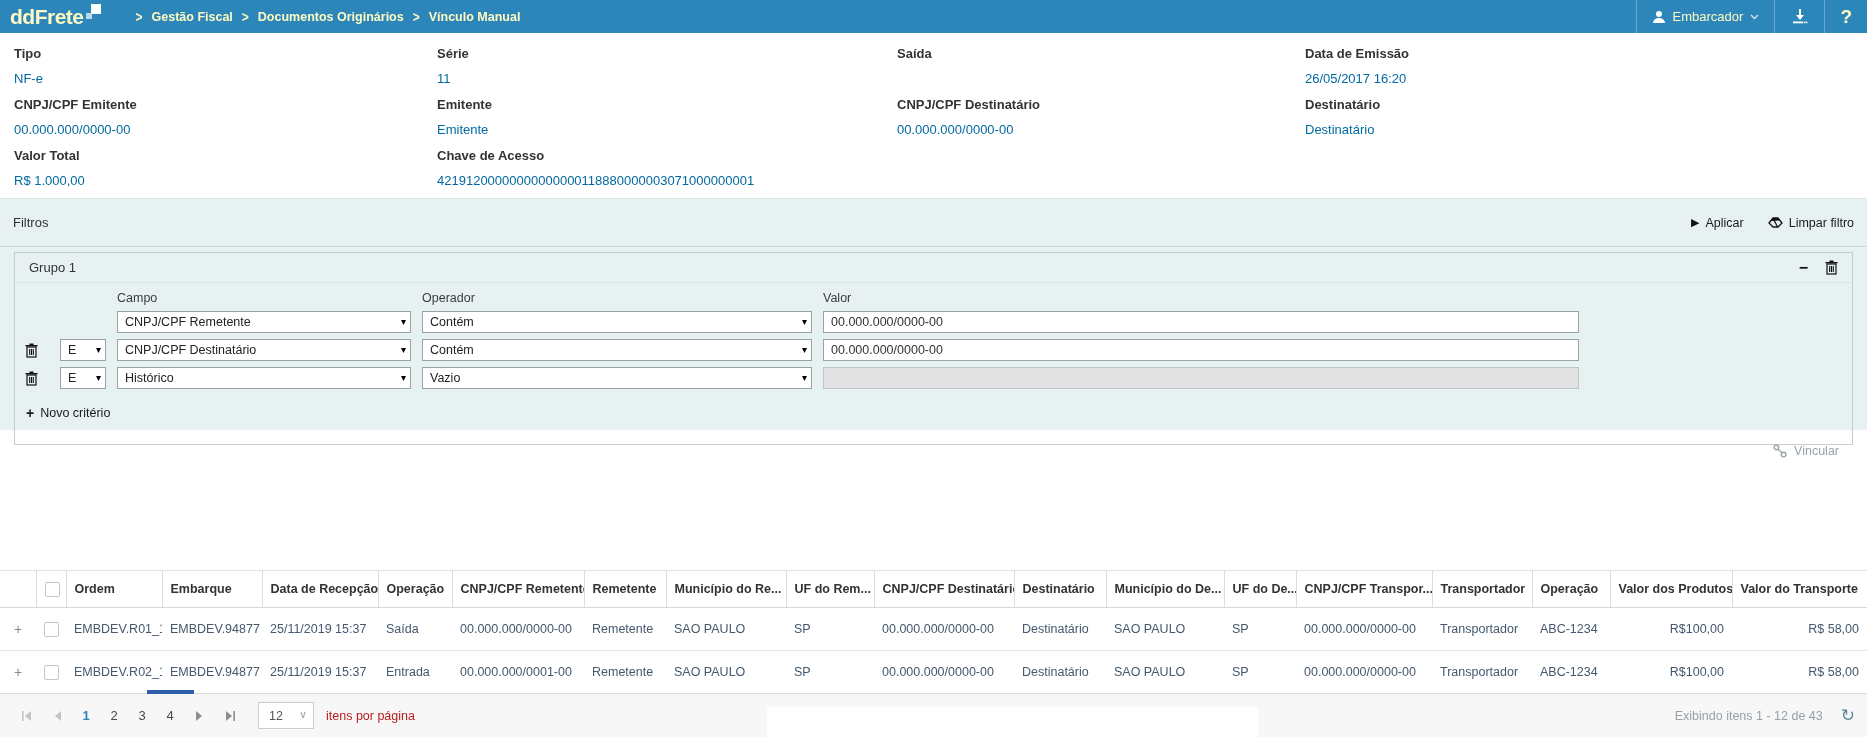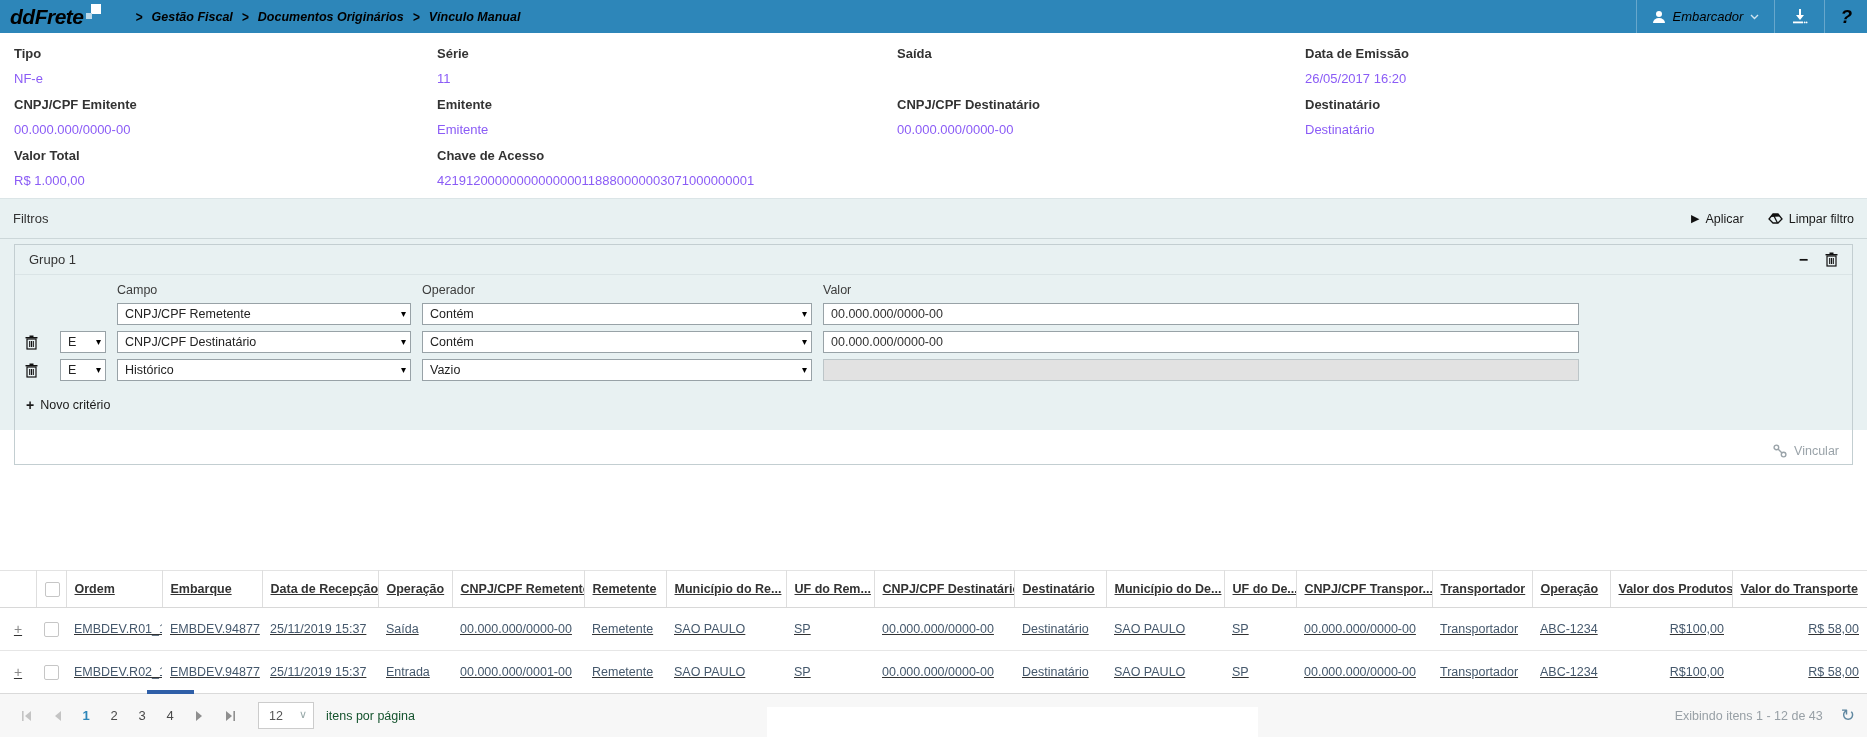--- a/index.html
+++ b/index.html
@@ -4,50 +4,50 @@
 <style>
   * { box-sizing: border-box; }
   html,body { margin:0; padding:0; }
   body {
     width:1867px; height:737px; overflow:hidden; position:relative;
     font-family:"Liberation Sans", sans-serif; background:#fff; color:#333;
   }
 
   
   .topbar { position:absolute; top:0; left:0; width:100%; height:33px;
-    background:#2d86b9; display:flex; align-items:center; color:#000000; padding-left:10px;font-style:italic; }
+    background:#2d86b9; display:flex; align-items:center; color:#fef9c3; padding-left:10px; }
   .logo { display:flex; align-items:flex-start; cursor:pointer; }
   .logo-text { font-size:21px; font-weight:bold; letter-spacing:-0.5px; line-height:26px; }
   .logo-mark { position:relative; width:15px; height:18px; margin-left:2px; }
   .logo-mark .sq-big { position:absolute; right:0; top:0; width:10px; height:10px; background:#fff; }
   .logo-mark .sq-small { position:absolute; right:9px; top:9px; width:6px; height:6px; background:#bcd9ea; }
   .breadcrumb { display:flex; align-items:center; margin-left:26px; font-size:12.5px; font-weight:bold; }
   .crumb-sep { margin:0 9px; font-weight:bold; font-size:12px; transform:scaleY(1.2); display:inline-block; }
   .crumb { cursor:pointer; }
   .topbar-right { margin-left:auto; display:flex; align-self:stretch; }
   .topbar-item { display:flex; align-items:center; padding:0 15px; border-left:1px solid rgba(255,255,255,0.28); cursor:pointer; }
   .user-label { font-size:13px; margin:0 7px; }
   .help-glyph { font-size:19px; font-weight:bold; }
 
   
   .doc-info { position:absolute; top:33px; left:0; width:100%; height:165px; background:#fff; padding:13px 14px 0; }
   .info-grid { display:grid; grid-template-columns:423px 460px 408px auto; }
   .info-field { height:51px; }
   .info-label { font-size:13px; font-weight:bold; color:#333; margin-bottom:10px; }
-  .info-value { font-size:13px; color:#8b5cf6; }
+  .info-value { font-size:13px; color:#0369a1; }
 
   
   .filters { position:absolute; top:198px; left:0; width:100%; height:232px; background:#e8f1f2; border-top:1px solid #dbe5e7; }
-  .filters-bar { display:flex; align-items:center; height:40px; padding:0 13px; border-bottom:1px solid #ccd7d9; }
+  .filters-bar { display:flex; align-items:center; height:48px; padding:0 13px; border-bottom:1px solid #ccd7d9; }
   .filters-title { font-size:13px; color:#333; }
   .filters-actions { margin-left:auto; display:flex; align-items:center; gap:24px; }
   .action-btn { display:flex; align-items:center; gap:6px; font-size:12.5px; color:#1a1a1a; cursor:pointer; }
   .play-glyph { font-size:11px; color:#111; line-height:1; }
 
-  .group-panel { margin:5px 14px 0; border:1px solid #c3ced1; height:221px; }
+  .group-panel { margin:5px 14px 0; border:1px solid #c3ced1; height:193px; }
   .group-header { display:flex; align-items:center; height:30px; padding:0 14px; border-bottom:1px solid #dae4e6; }
   .group-title { font-size:13px; color:#333; }
   .group-actions { margin-left:auto; display:flex; align-items:center; gap:17px; }
   .minus-glyph { font-size:16px; font-weight:bold; color:#111; line-height:1; cursor:pointer; }
   .icon-btn { cursor:pointer; display:flex; align-items:center; }
 
   .group-body { padding:8px 10px 0; }
   .filter-grid { display:grid; grid-template-columns:24px 46px 294px 390px 756px; column-gap:11px; align-items:center; }
   .filter-head { margin-bottom:2px; }
   .filter-head .col-label { font-size:12.5px; color:#3c3c3c; }
@@ -61,21 +61,21 @@
   .trash-svg { width:13px; height:15px; display:block; }
   .new-criterion { display:flex; align-items:center; gap:6px; margin:17px 0 0 1px; font-size:12.5px; color:#1a1a1a; cursor:pointer; }
   .plus-glyph { font-weight:bold; font-size:14px; line-height:1; }
 
   
   .grid-toolbar { position:absolute; top:444px; right:28px; display:flex; align-items:center; gap:7px;
     font-size:12.5px; color:#9aa3a9; cursor:default; }
 
   
   .grid { position:absolute; top:570px; left:0; width:1867px; }
-  table { border-collapse:collapse; table-layout:fixed; width:1867px;text-decoration:underline; }
+  table { border-collapse:collapse; table-layout:fixed; width:1867px; }
   thead th { height:37px; border-top:1px solid #e3e3e3; border-bottom:1px solid #d8d8d8; border-right:1px solid #dedede;
     font-size:12.5px; font-weight:bold; color:#333; text-align:left; padding:0 8px; overflow:hidden; white-space:nowrap; }
   thead th:last-child { border-right:none; }
   tbody td { height:43px; border-bottom:1px solid #e6e6e6; font-size:12.5px; color:#45586c; padding:0 8px;
     overflow:hidden; white-space:nowrap; }
   td.num, th.num-h { text-align:right; }
   .expand-cell { color:#8a8a8a; font-size:14px; text-align:center; cursor:pointer; }
   .checkbox { width:15px; height:15px; border:1px solid #c6c6c6; border-radius:2px; background:#fff; display:inline-block;
     vertical-align:middle; cursor:pointer; }
 
@@ -83,21 +83,21 @@
   .footer { position:absolute; top:693px; left:0; width:100%; height:44px; background:#f7f7f7;
     border-top:1px solid #dadada; display:flex; align-items:center; padding:0 12px; }
   .pager { display:flex; align-items:center; }
   .pager-btn { width:30px; height:30px; display:flex; align-items:center; justify-content:center; cursor:pointer; }
   .page-num { width:28px; height:30px; display:flex; align-items:center; justify-content:center;
     font-size:13px; color:#4a4a4a; cursor:pointer; }
   .page-num.active { color:#2d86b9; font-weight:bold; }
   .pagesize-box { position:relative; width:56px; height:27px; border:1px solid #ccc; background:#fff; margin:0 12px 0 14px;
     display:flex; align-items:center; padding-left:10px; font-size:12.5px; color:#555; cursor:pointer; }
   .pagesize-chevron { position:absolute; right:6px; top:5px; color:#9aa; font-size:11px; }
-  .pagesize-label { font-size:12.5px; color:#14532d; }
+  .pagesize-label { font-size:12.5px; color:#b91c1c; }
   .footer-right { margin-left:auto; display:flex; align-items:center; gap:18px; }
   .pager-status { font-size:12.5px; color:#98a0a6; }
   .refresh-glyph { font-size:17px; color:#5f87a0; cursor:pointer; line-height:1; }
   .footer-overlay { position:absolute; left:767px; top:707px; width:491px; height:30px; background:#fff; }
   .scroll-thumb { position:absolute; left:147px; top:690px; width:47px; height:4px; background:#2f5fa8; cursor:grab; }
 
   svg { display:block; }
 </style>
 </head>
 <body>

